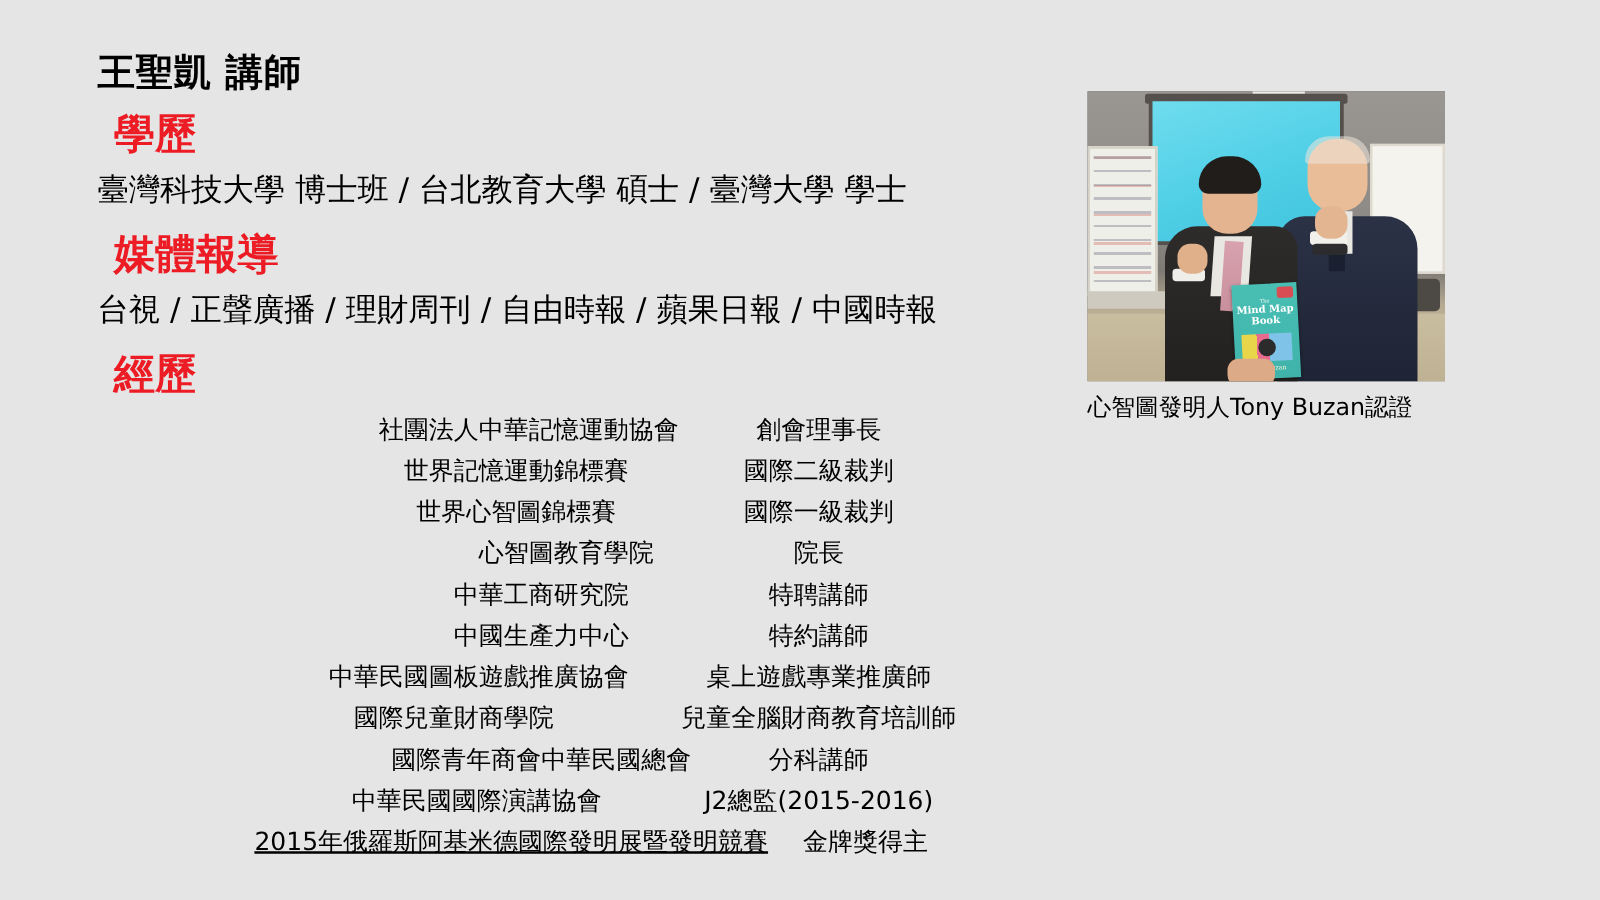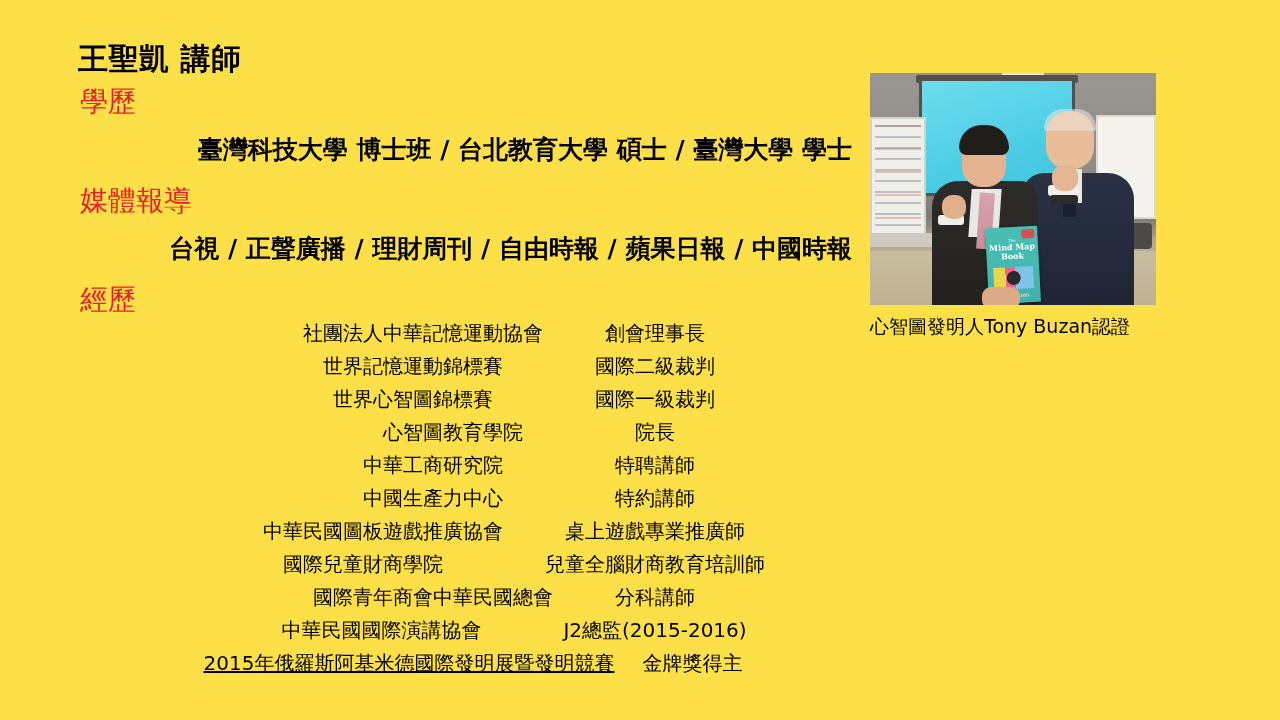--- a/index.html
+++ b/index.html
@@ -12,21 +12,21 @@
     width: 1280px;
     height: 720px;
     overflow: hidden;
     font-family: "DejaVu Sans", "Liberation Sans", sans-serif;
     color: #000000;
     position: relative;
   }
   #slide {
     position: absolute;
     inset: 0;
-    background: #fde047;
+    background: #e5e5e5;
   }
 
   
   .text-col {
     position: absolute;
     left: 78px;
     top: 40px;
     width: 790px;
   }
 
@@ -34,36 +34,35 @@
     font-size: 30px;
     font-weight: bold;
     line-height: 38px;
     letter-spacing: 0.5px;
     margin: 0 0 8px 0;
     color: #000000;
     white-space: nowrap;
   }
 
   .section-head {
-    font-size: 28px;
-    font-weight: normal;
+    font-size: 33px;
+    font-weight: bold;
     line-height: 31px;
     color: #ED1C24;
-    margin: 2px;
+    margin: 13px;
     white-space: nowrap;
   }
 
   .section-body {
     font-size: 25px;
-    font-weight: bold;
+    font-weight: normal;
     line-height: 34px;
     color: #000000;
-    margin: 16px;
-    white-space: nowrap;
-    text-align: right;
+    margin: 0;
+    white-space: nowrap;
   }
 
   .sec-edu    { margin-top: 8px; }
   .sec-media  { margin-top: 18px; }
   .sec-exp    { margin-top: 18px; }
 
   
   .exp-list {
     margin: 2px 0 0 0;
     padding: 0;

